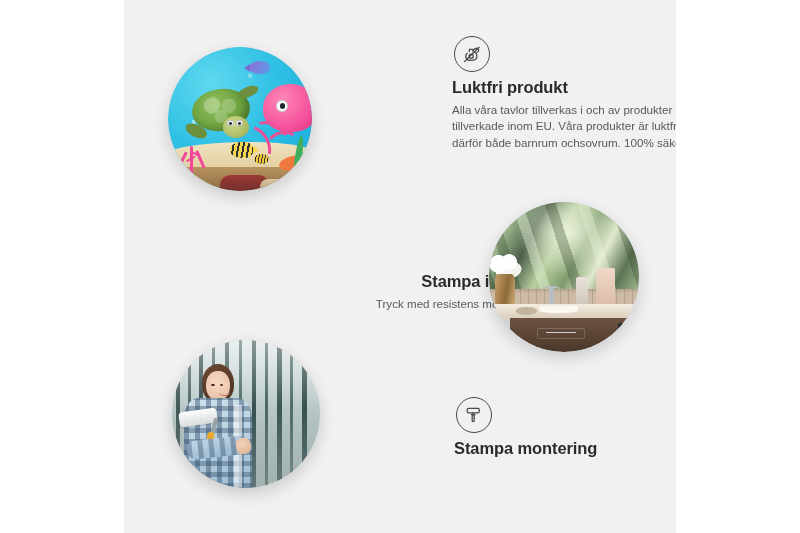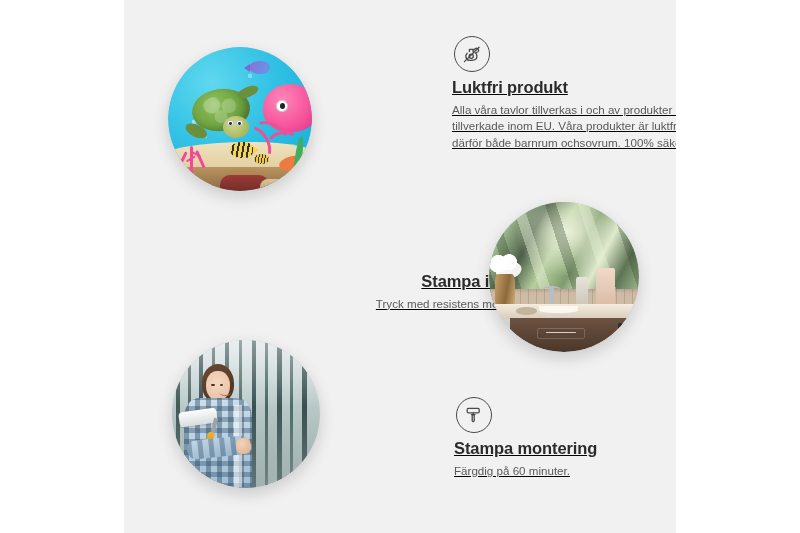--- a/index.html
+++ b/index.html
@@ -368,21 +368,21 @@
     background: #9aa3a6; transform: rotate(14deg);
   }
   .roller-handle {
     position: absolute; left: 23%; top: 62%; width: 5%; height: 15%;
     border-radius: 3px;
     background: linear-gradient(180deg, #f2b134 0%, #c98a1c 100%);
     transform: rotate(10deg);
   }
 
   
-  .feature { position: absolute; text-decoration: underline; }
+  .feature { position: absolute; }
   .icon-circle {
     width: 36px; height: 36px;
     border: 1.6px solid #4a4a4a;
     border-radius: 50%;
     display: flex; align-items: center; justify-content: center;
     box-sizing: border-box;
   }
   .feat-title {
     font-size: 16.5px;
     font-weight: 700;
@@ -525,17 +525,16 @@
         <div class="icon-circle">
           <svg width="24" height="24" viewBox="0 0 24 24" fill="none" stroke="#4a4a4a" stroke-width="1.3" stroke-linecap="round" stroke-linejoin="round">
             <rect x="5.2" y="5.4" width="12.0" height="4.4" rx="1.2"></rect>
             <path d="M11.2 9.8 L11.2 11.6"></path>
             <path d="M9.4 11.6 L13.0 11.6"></path>
             <rect x="10.2" y="11.6" width="2.0" height="7.0" rx="0.8"></rect>
           </svg>
         </div>
       </div>
       <div class="feat-title">Stampa montering</div>
-      <p class="feat-body">Färgdig på 60 minuter.</p>
     </div>
 
   </div>
 </div>
 
 </body></html>

